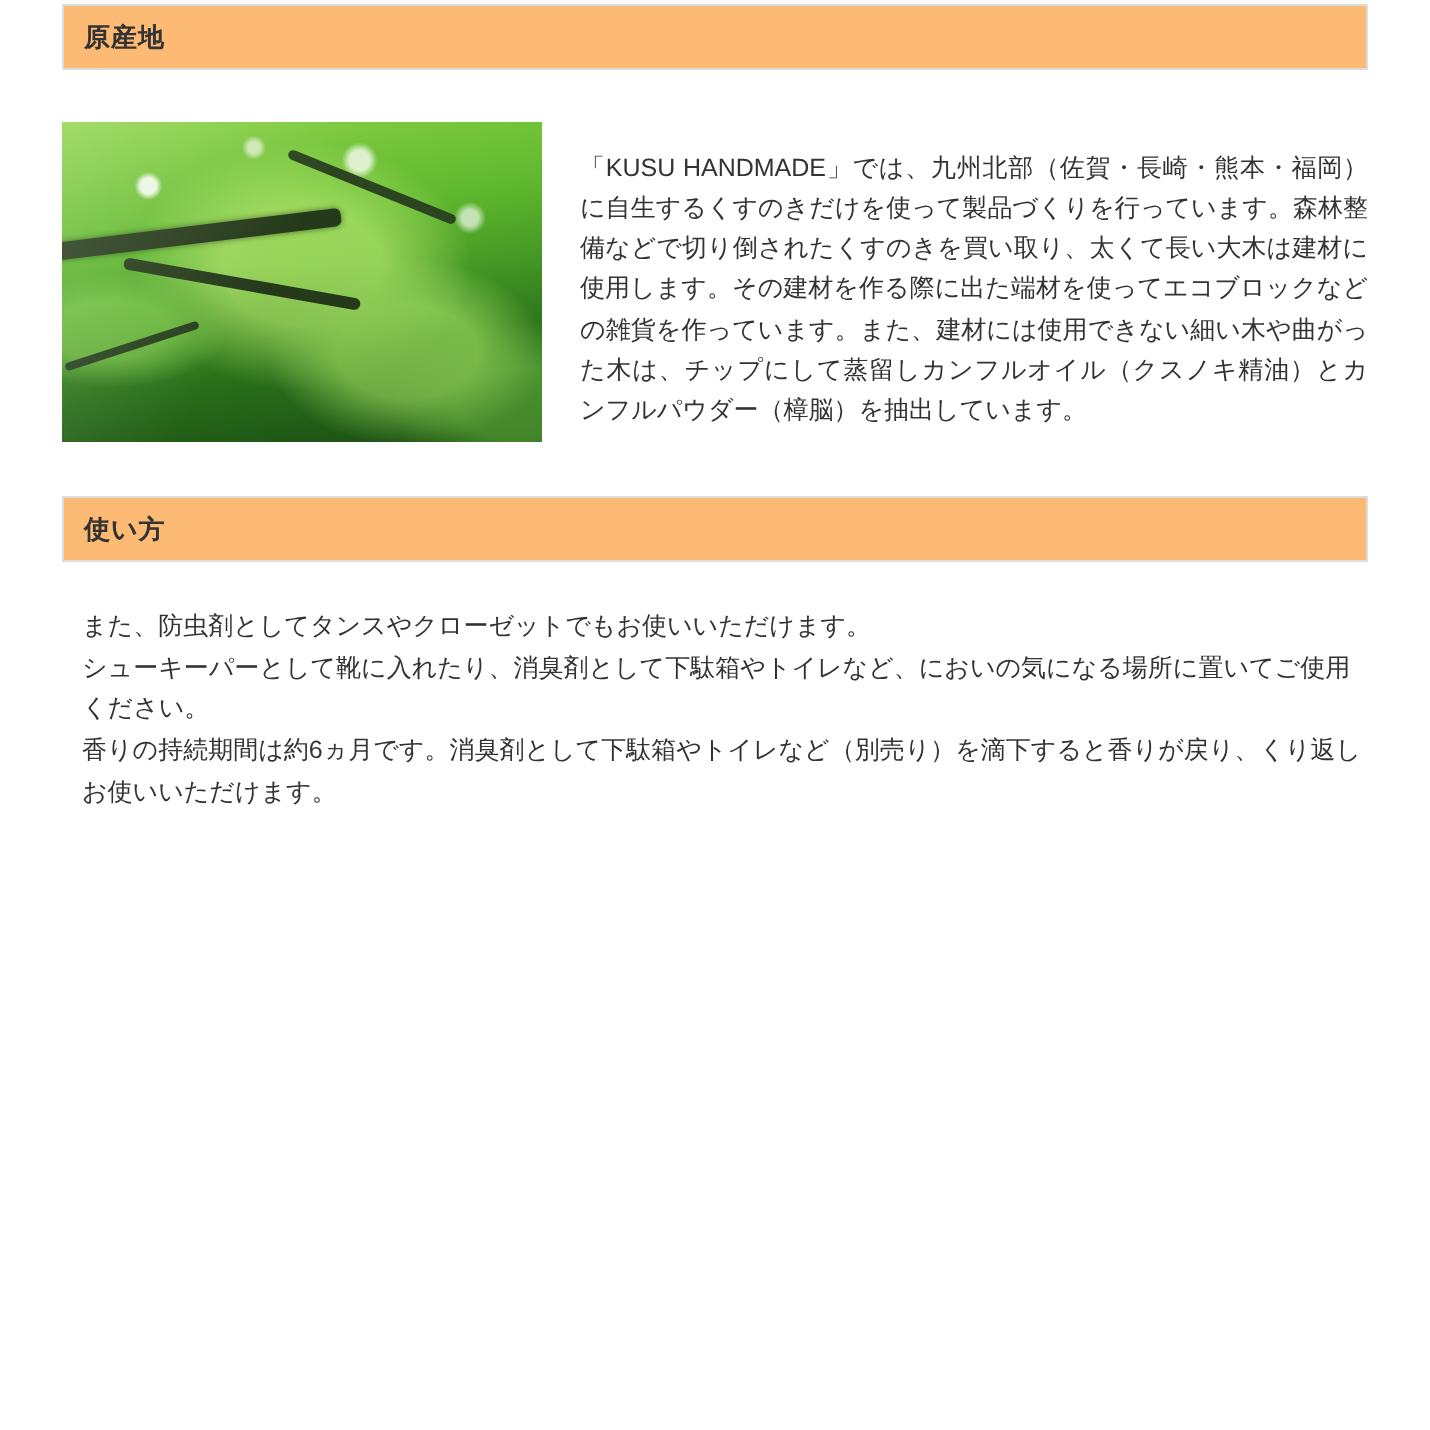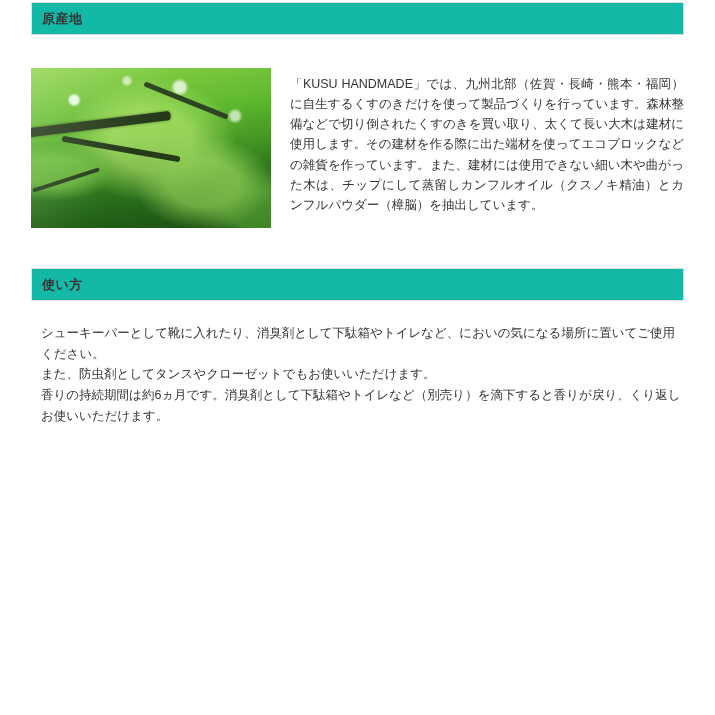--- a/index.html
+++ b/index.html
@@ -22,41 +22,41 @@
   }
   .section {
     position: absolute;
     left: 31px;
     width: 653px;
   }
   .section-header {
     box-sizing: border-box;
     width: 653px;
     height: 33px;
-    background: #14b8a6;
+    background: #fdba74;
     border: 1px solid #dddddd;
     display: flex;
     align-items: center;
     padding-left: 10px;
   }
   .section-header-title {
     font-size: 13px;
     font-weight: bold;
     color: #333333;
     letter-spacing: 0.5px;
   }
   
   #origin-section {
     top: 2px;
   }
   .origin-body {
     position: relative;
     margin-top: 26px;
     display: flex;
-    align-items: flex-end;
+    align-items: flex-start;
   }
   .origin-photo {
     width: 240px;
     height: 160px;
     flex: 0 0 240px;
     position: relative;
     overflow: hidden;
     background: linear-gradient(170deg, #8fd44a 0%, #5fb82e 35%, #2f7c1d 70%, #1d5416 100%);
   }
   
@@ -110,21 +110,21 @@
   .origin-text {
     flex: 1 1 auto;
     margin-left: 19px;
     font-size: 12.5px;
     line-height: 1.62;
     color: #333333;
     text-align: justify;
   }
   
   #usage-section {
-    top: 268px;
+    top: 248px;
   }
   .usage-body {
     margin-top: 22px;
     padding-left: 10px;
     font-size: 12.5px;
     line-height: 1.65;
     color: #333333;
   }
   .usage-line {
     display: block;
@@ -150,19 +150,19 @@
       </div>
       <p class="origin-text">「KUSU HANDMADE」では、九州北部（佐賀・長崎・熊本・福岡）に自生するくすのきだけを使って製品づくりを行っています。森林整備などで切り倒されたくすのきを買い取り、太くて長い大木は建材に使用します。その建材を作る際に出た端材を使ってエコブロックなどの雑貨を作っています。また、建材には使用できない細い木や曲がった木は、チップにして蒸留しカンフルオイル（クスノキ精油）とカンフルパウダー（樟脳）を抽出しています。</p>
     </div>
   </div>
 
   <div class="section" id="usage-section">
     <div class="section-header">
       <span class="section-header-title">使い方</span>
     </div>
     <div class="usage-body">
+      <span class="usage-line">また、防虫剤としてタンスやクローゼットでもお使いいただけます。</span>
       <span class="usage-line">シューキーパーとして靴に入れたり、消臭剤として下駄箱やトイレなど、においの気になる場所に置いてご使用ください。</span>
-      <span class="usage-line">また、防虫剤としてタンスやクローゼットでもお使いいただけます。</span>
       <span class="usage-line">香りの持続期間は約6ヵ月です。消臭剤として下駄箱やトイレなど（別売り）を滴下すると香りが戻り、くり返しお使いいただけます。</span>
     </div>
   </div>
 
 </div>
 
 </body></html>

